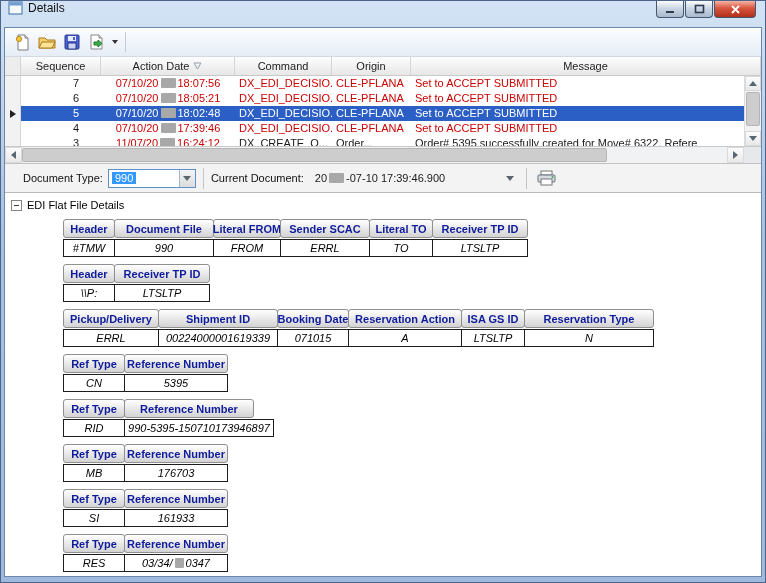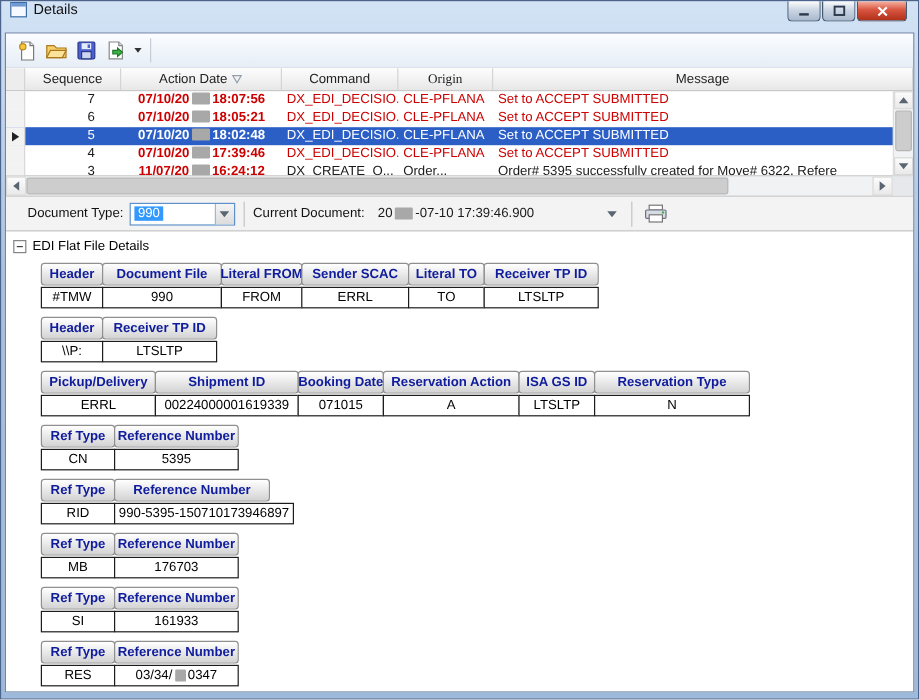--- a/index.html
+++ b/index.html
@@ -6,21 +6,21 @@
   *{box-sizing:border-box;}
   .window{
     width:766px;height:583px;position:relative;
     border:1px solid #4c638b;
     background:linear-gradient(#d3e3f5,#a7c2e0 40%,#9dbadd);
     padding:0 3px 3px 3px;
     font-family:"Liberation Sans",sans-serif;font-size:11px;color:#1a1a1a;
     overflow:hidden;
   }
   
-  .titlebar{height:26px;display:flex;align-items:flex-end;padding:12px 4px;position:relative;}
+  .titlebar{height:26px;display:flex;align-items:flex-start;padding:0 4px;position:relative;}
   .titlebar .title{margin-left:5px;font-size:12px;color:#111;}
   .winbtns{position:absolute;top:0;right:6px;display:flex;}
   .wb{height:17px;border:1px solid #45586f;border-top:none;border-radius:0 0 4px 4px;
       display:flex;align-items:center;justify-content:center;margin-left:1px;
       background:linear-gradient(#fdfdfd,#ccd6e4 45%,#a9b9cd);}
   .wb.min,.wb.max{width:28px;}
   .wb.close{width:42px;background:linear-gradient(#f7b3a4,#d8553f 45%,#b03018);}
   
   .client{height:550px;background:#fff;border:1px solid #6c87ab;overflow:hidden;}
   
@@ -28,29 +28,29 @@
            display:flex;align-items:center;padding:0 5px;}
   .tbtn{width:24px;height:24px;display:flex;align-items:center;justify-content:center;border:1px solid transparent;border-radius:2px;margin-right:1px;}
   .tcaret{width:10px;height:24px;display:flex;align-items:center;justify-content:center;}
   .tri-down-s{width:0;height:0;border-left:3px solid transparent;border-right:3px solid transparent;border-top:4px solid #333;}
   .tsep{width:1px;height:20px;background:#c6cdd6;margin:0 5px;}
   
   .grid{position:relative;height:90px;border-bottom:1px solid #c9c9c9;background:#fff;}
   .ghead{display:flex;height:19px;background:linear-gradient(#fdfdfd,#e7e7e7);border-bottom:1px solid #c9c9c9;}
   .gh{display:flex;align-items:center;justify-content:center;border-right:1px solid #d4d4d4;color:#222;white-space:nowrap;overflow:hidden;}
   .mkh{width:16px;background:#ededed;}
-  .cw-seq{width:80px;}.cw-date{width:134px;}.cw-cmd{width:97px;}.cw-org{width:79px;font-family:Liberation Serif, serif;}.cw-msg{flex:1;}
+  .cw-seq{width:80px;}.cw-date{width:134px;}.cw-cmd{width:97px;}.cw-org{width:79px;}.cw-msg{flex:1;}
   .sorticon{margin-left:4px;display:flex;align-items:center;}
   .gbody{height:70px;overflow:hidden;}
   .grow{display:flex;height:15px;line-height:15px;white-space:nowrap;}
   .mk{width:16px;background:#f2f2f2;border-right:1px solid #d8d8d8;display:flex;align-items:center;justify-content:center;flex:none;}
   .mkarrow{width:0;height:0;border-top:4px solid transparent;border-bottom:4px solid transparent;border-left:6px solid #222;}
   .c{overflow:hidden;white-space:nowrap;}
   .c.seq{width:80px;text-align:right;padding-right:22px;flex:none;}
-  .c.date{width:134px;text-align:center;font-weight:700;color:#cc0000;flex:none;}
+  .c.date{width:134px;text-align:center;font-weight:400;color:#cc0000;flex:none;}
   .c.cmd{width:97px;padding-left:4px;flex:none;}
   .c.org{width:79px;padding-left:4px;flex:none;}
   .c.msg{flex:1;padding-left:4px;}
   .red .cmd,.red .org,.red .msg{color:#cc0000;}
   .sel{background:#2b5fc6;}
   .sel .c,.sel .c span{color:#fff !important;}
   .redact{display:inline-block;width:15px;height:10px;background:#a8a8a8;border-radius:1px;vertical-align:-1px;margin:0 2px;}
   
   .vscroll{position:absolute;top:19px;right:0;bottom:0;width:17px;background:#f1f2f4;border-left:1px solid #dcdcdc;}
   .sbtn{height:15px;width:100%;background:linear-gradient(#fcfcfc,#e9e9e9);border:1px solid #d9d9d9;display:flex;align-items:center;justify-content:center;}
@@ -76,29 +76,29 @@
   .combo.flat{border:1px solid transparent;background:transparent;width:208px;margin-left:2px;justify-content:flex-end;}
   .combo.flat .cbtn{border-left:none;background:transparent;}
   .vsep{width:1px;height:21px;background:#c4c4c4;margin:0 7px;}
   .iconbtn{width:26px;height:23px;display:flex;align-items:center;justify-content:center;border:1px solid transparent;border-radius:2px;}
   
   .details{height:385px;background:#fff;padding:4px 0 0 6px;overflow:hidden;}
   .treehead{display:flex;align-items:center;height:16px;}
   .expander{width:11px;height:11px;border:1px solid #848484;background:#fff;position:relative;flex:none;}
   .expander .minus{position:absolute;left:2px;top:4px;width:5px;height:1px;background:#404040;}
   .treehead span{margin-left:5px;color:#000;}
-  .etable{margin:6px 0 7px 23px;}
+  .etable{margin:6px 0 7px 52px;}
   .hrow{display:flex;}
   .hcell{height:19px;display:flex;align-items:center;justify-content:center;padding:0 4px;
          font-weight:700;color:#0f1c9c;border:1px solid #8f8f8f;border-radius:3px;
          background:linear-gradient(#ffffff,#e9e9e9 50%,#d3d3d3);white-space:nowrap;}
   .hrow .hcell + .hcell{margin-left:-1px;}
   .drow{display:flex;margin-top:1px;}
   .dcell{height:18px;display:flex;align-items:center;justify-content:center;padding:0 17px;
-         border:1px solid #1c1c1c;background:#fff;color:#000;white-space:nowrap;}
+         border:1px solid #1c1c1c;background:#fff;color:#000;white-space:nowrap;font-style:italic;}
   .drow .dcell + .dcell{margin-left:-1px;}
   .w52{width:52px;}.w62{width:62px;}.w64{width:64px;}.w72{width:72px;}.w88{width:68px;}
   .w90{width:90px;}.w96{width:96px;}.w100{width:100px;}.w104{width:104px;}.w110{width:130px;}
   .w114{width:114px;}.w120{width:120px;}.w130{width:130px;}.w150{width:150px;}
 </style>
 </head>
 <body>
 
 <div class="window">
 

